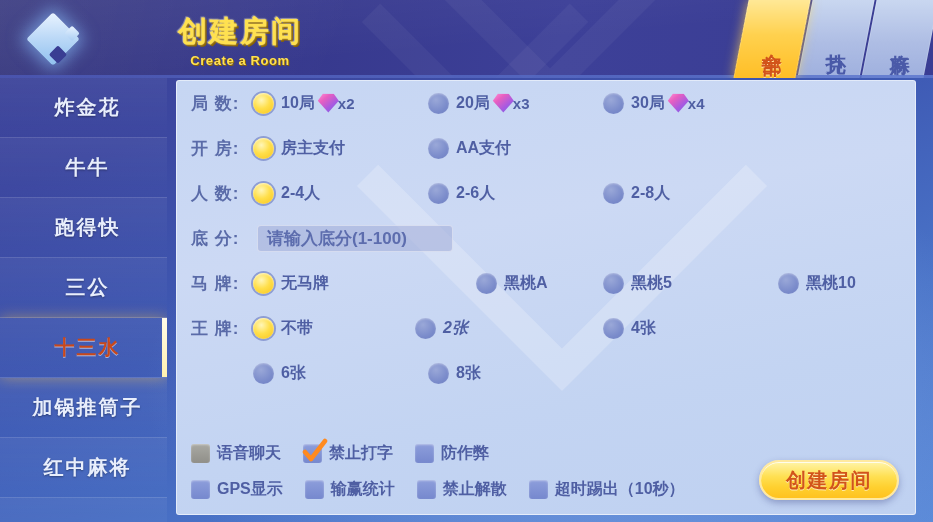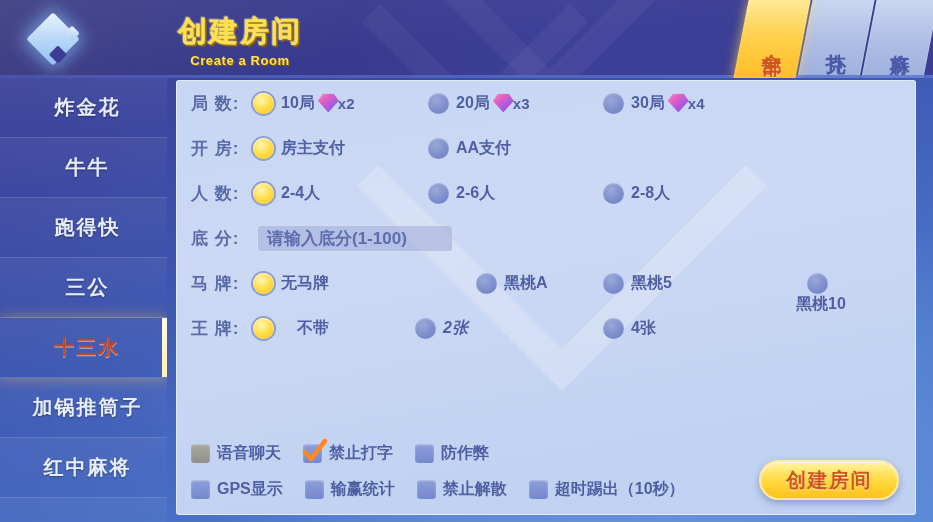--- a/index.html
+++ b/index.html
@@ -325,40 +325,53 @@
             <span class="opt-label">无马牌</span>
           </div>
           <div class="opt" style="position: absolute; left: 175px; top: 1px; padding-left: 48px;">
             <span class="radio"></span>
             <span class="opt-label">黑桃A</span>
           </div>
           <div class="opt" style="position: absolute; left: 350px; top: 1px;">
             <span class="radio"></span>
             <span class="opt-label">黑桃5</span>
           </div>
-          <div class="opt" style="position: absolute; left: 536px; top: 1px; flex-direction: column;">
+          <div class="opt" style="position: absolute; left: 525px; top: 1px;">
             <span class="radio"></span>
             <span class="opt-label">黑桃10</span>
           </div>
         </div>
       </div>
       <div class="row">
         <div class="row-label">王 牌:</div>
         <div style="position: relative; flex: 1 1 auto; height: 24px;">
-          <div class="opt" style="position: absolute; left: 0px; top: 1px; gap: 16px;">
+          <div class="opt" style="position: absolute; left: 0px; top: 1px;">
             <span class="radio on"></span>
             <span class="opt-label">不带</span>
           </div>
           <div class="opt" style="position: absolute; left: 162px; top: 1px; font-style: italic;">
             <span class="radio"></span>
             <span class="opt-label">2张</span>
           </div>
           <div class="opt" style="position: absolute; left: 350px; top: 1px;">
             <span class="radio"></span>
             <span class="opt-label">4张</span>
+          </div>
+        </div>
+      </div>
+      <div class="row">
+        <div class="row-label"></div>
+        <div style="position: relative; flex: 1 1 auto; height: 24px;">
+          <div class="opt" style="position: absolute; left: 0px; top: 1px;">
+            <span class="radio"></span>
+            <span class="opt-label">6张</span>
+          </div>
+          <div class="opt" style="position: absolute; left: 175px; top: 1px;">
+            <span class="radio"></span>
+            <span class="opt-label">8张</span>
           </div>
         </div>
       </div>
     </div>
   <div id="footer">
       <div class="cb-row">
         <div class="cb-item">
           <span class="cb-box disabled"></span>
           <span class="cb-label">语音聊天</span>
         </div>

